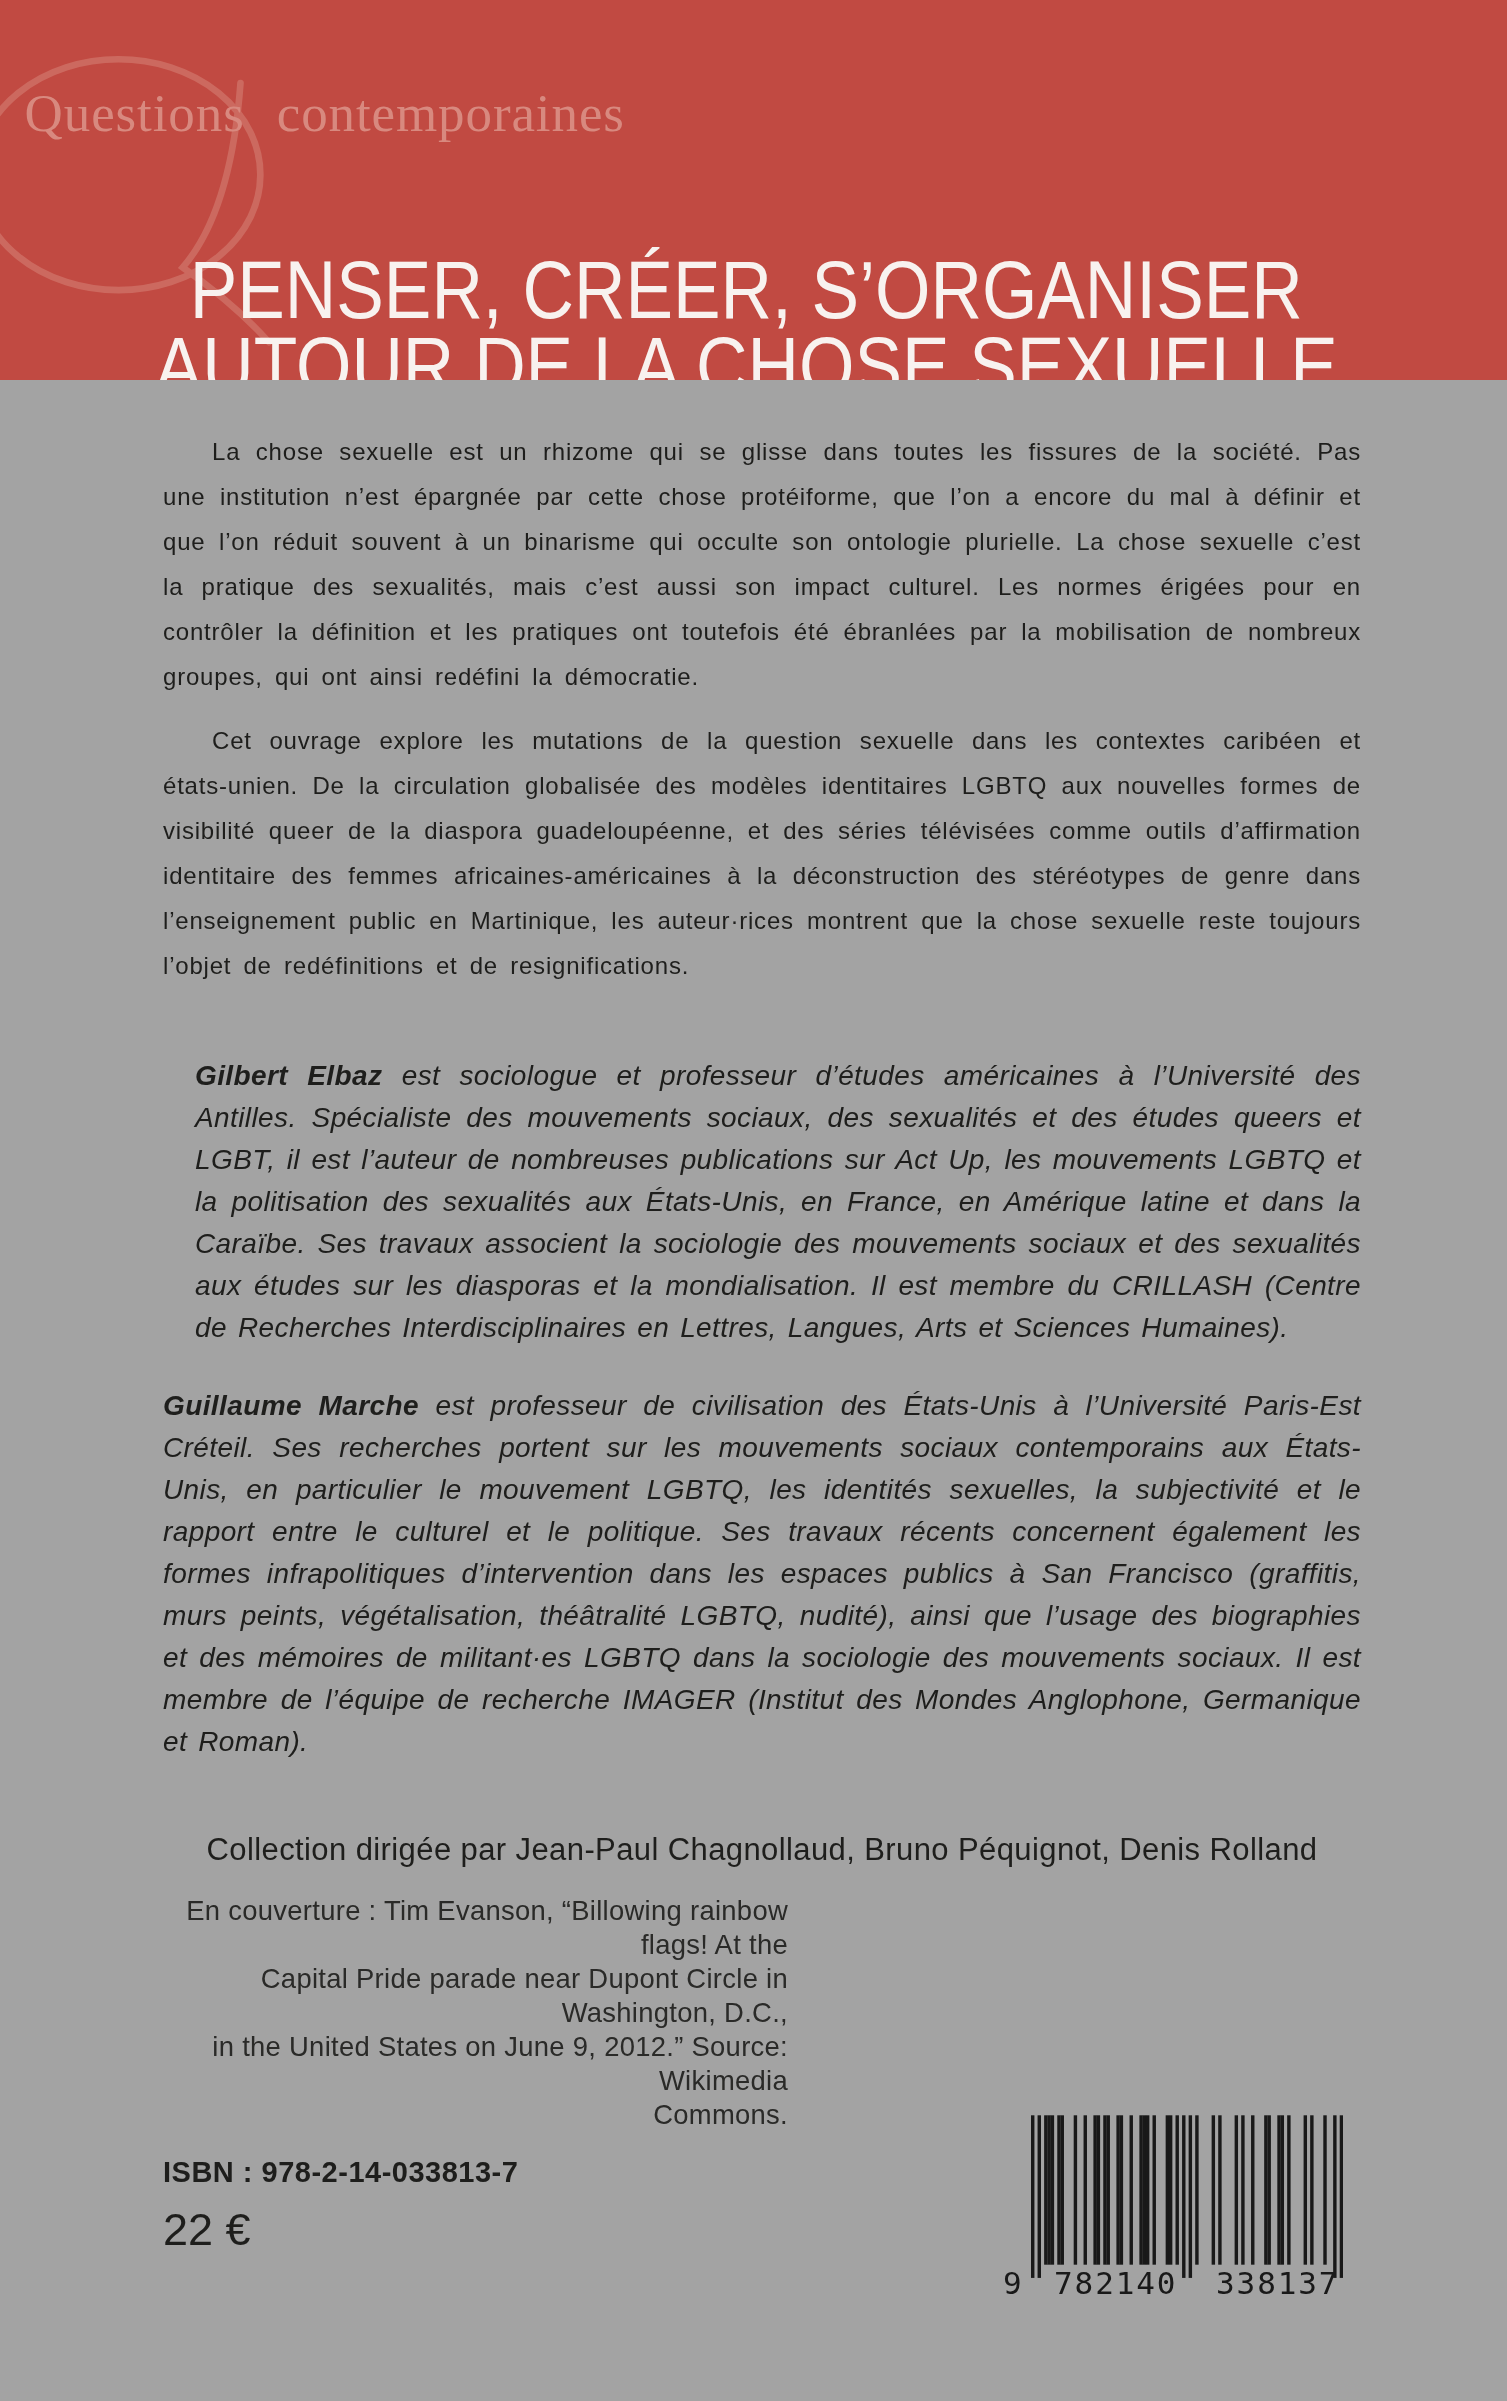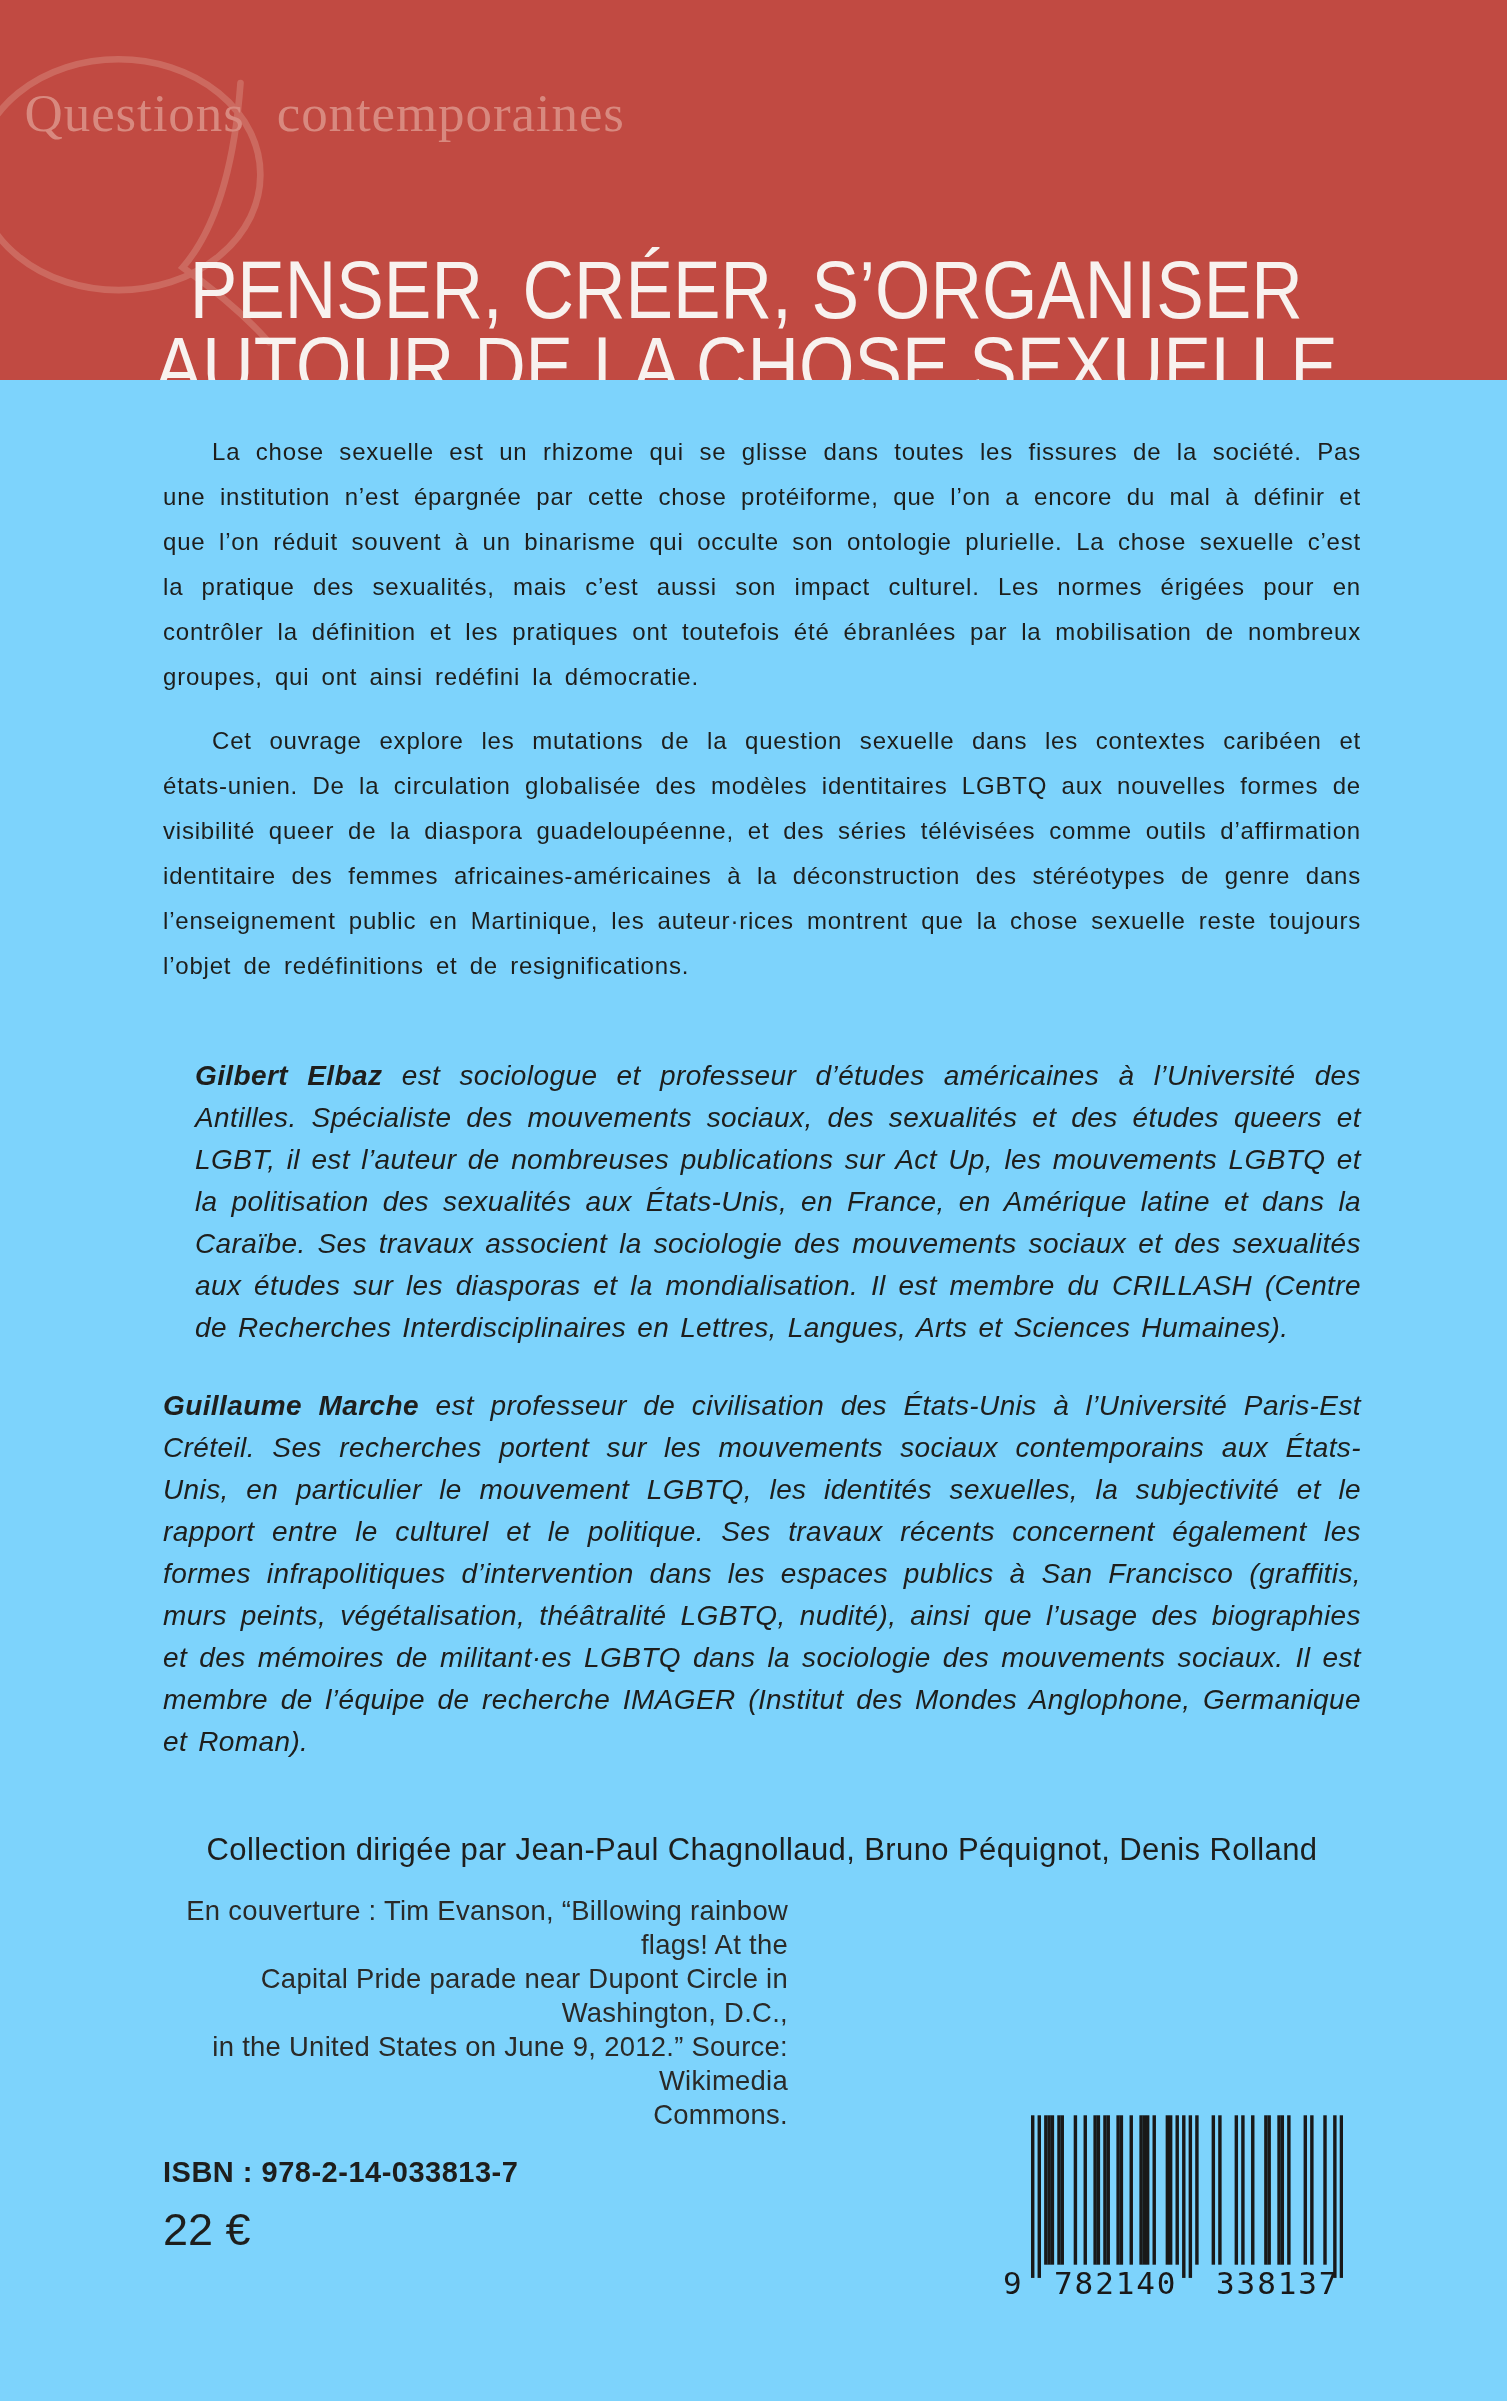--- a/index.html
+++ b/index.html
@@ -1,20 +1,20 @@
 <!DOCTYPE html>
 <html lang="fr" style="font-size:15px"><head>
 <meta charset="utf-8">
 <style>
   html, body { margin: 0; padding: 0; background: #ffffff; }
   #page {
     position: relative;
     width: 1508px;
     height: 2402px;
-    background: #7dd3fc;
+    background: #a3a3a3;
     font-family: "Liberation Sans", sans-serif;
     color: #1e1e1c;
     overflow: hidden;
   }
 
   
   .banner {
     position: relative;
     width: 100%;
     height: 380px;

